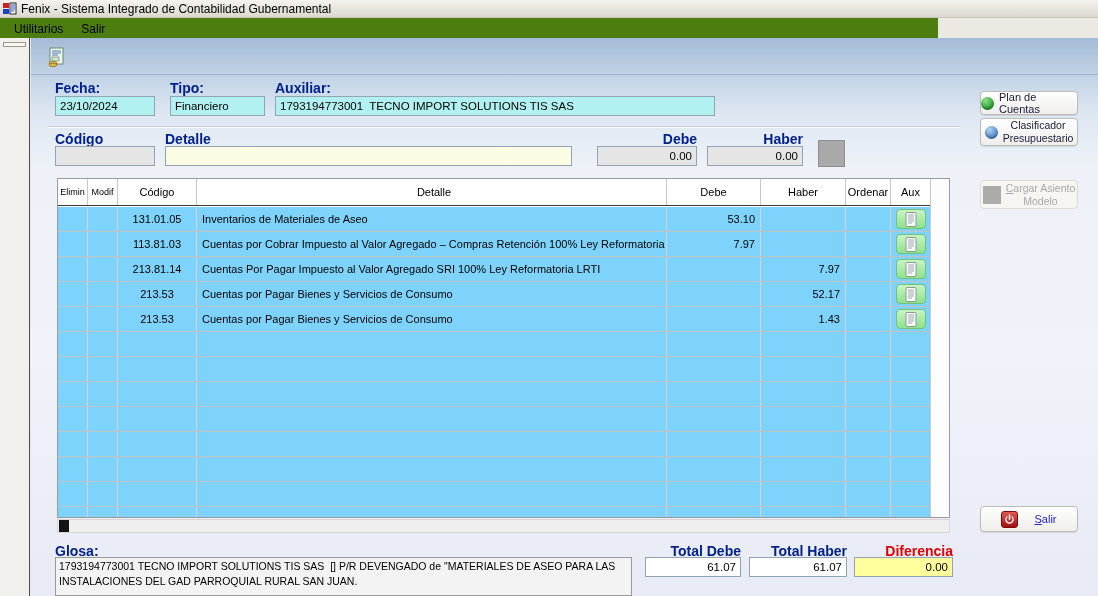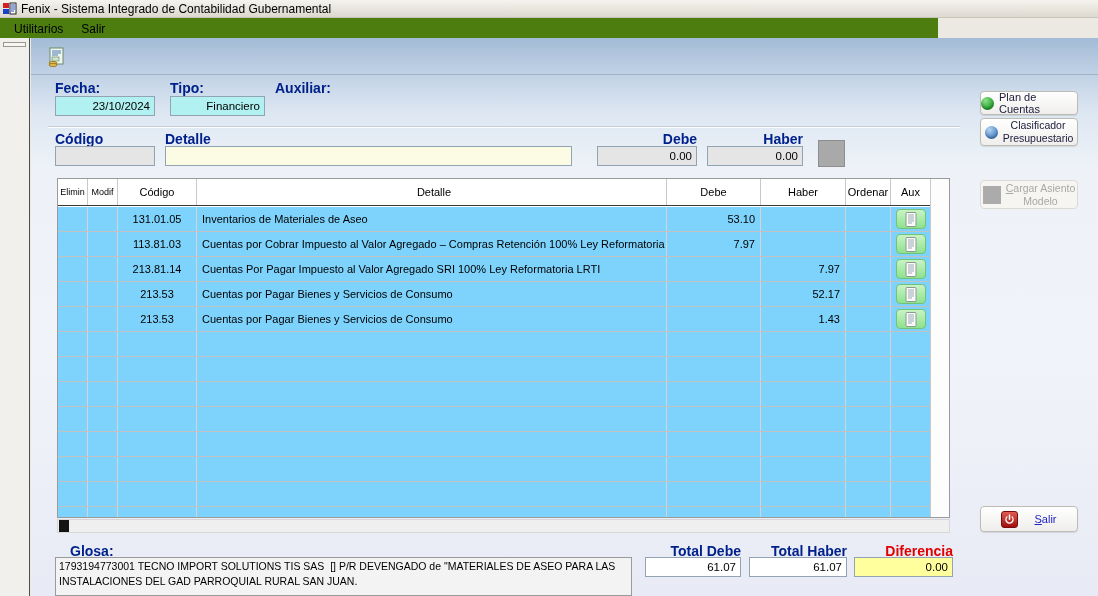--- a/index.html
+++ b/index.html
@@ -25,21 +25,21 @@
   .toolbar { position:absolute; left:0; top:0; width:100%; height:37px;
     border-bottom:1px solid #9fb2c7; }
   .toolbar-btn { position:absolute; left:13px; top:6px; width:26px; height:26px;
     display:flex; align-items:center; justify-content:center; border-radius:2px; cursor:pointer; }
 
   
   .lbl { position:absolute; font-size:14px; font-weight:bold; color:#00218b; }
   .lbl-red { color:#e00000; }
   .fld { position:absolute; height:20px; border:1px solid #92a3b4; font-size:11.5px;
     color:#000; padding:0 4px; font-family:"Liberation Sans", sans-serif; }
-  .fld.cyan { background:#b2f1f1;text-align:right; }
+  .fld.cyan { background:#b2f1f1; }
   .fld.gray { background:#e5e5e5; }
   .fld.lightyellow { background:#fcfbe4; }
   .fld.white { background:#fff;padding-left:48px; }
   .fld.yellow { background:#ffff9e; }
   .fld.amount { text-align:right; }
   .sep { position:absolute; left:17px; width:912px; height:2px;
     border-top:1px solid #c6cdd8; border-bottom:1px solid #fbfcfe; }
   .gray-square { position:absolute; width:27px; height:27px; background:#a9a9a9;
     border:1px solid #8e8e8e; cursor:pointer; }
 
@@ -128,20 +128,21 @@
         <ellipse cx="7" cy="19" rx="4" ry="1.6" fill="#e2b84a" stroke="#8a6a10" stroke-width="0.7"></ellipse>
       </svg>
     </div>
   </div>
 
   <div class="lbl" style="left:24px; top:42px;">Fecha:</div>
   <input class="fld cyan" style="left: 24px; top: 58px; width: 100px;" readonly="" value="23/10/2024">
   <div class="lbl" style="left:139px; top:42px;">Tipo:</div>
   <input class="fld cyan" style="left: 139px; top: 58px; width: 95px;" readonly="" value="Financiero">
   <div class="lbl" style="left:244px; top:42px;">Auxiliar:</div>
+  <input class="fld cyan" style="left: 244px; top: 58px; width: 440px;" readonly="" value="1793194773001  TECNO IMPORT SOLUTIONS TIS SAS">
 
   <div class="sep" style="top:88px;"></div>
 
   <div class="lbl" style="left:24px; top:93px;">Código</div>
   <input class="fld gray" style="left: 24px; top: 108px; width: 100px;" value="">
   <div class="lbl" style="left:134px; top:93px;">Detalle</div>
   <input class="fld lightyellow" style="left: 134px; top: 108px; width: 407px;" value="">
   <div class="lbl" style="left:566px; top:93px; width:100px; text-align:right;">Debe</div>
   <input class="fld gray amount" style="left: 566px; top: 108px; width: 100px;" value="0.00">
   <div class="lbl" style="left:676px; top:93px; width:96px; text-align:right;">Haber</div>
@@ -326,21 +327,21 @@
           <div class="td c-aux"></div>
         </div>
       </div>
     <div class="vstrip"></div>
   </div>
 
   <div class="hscroll">
     <div class="hthumb"></div>
   </div>
 
-  <div class="lbl" style="left:39px; top:505px;">Glosa:</div>
+  <div class="lbl" style="left:24px; top:505px;">Glosa:</div>
   <textarea class="glosa-box" readonly="" style="">1793194773001 TECNO IMPORT SOLUTIONS TIS SAS  [] P/R DEVENGADO de "MATERIALES DE ASEO PARA LAS INSTALACIONES DEL GAD PARROQUIAL RURAL SAN JUAN.</textarea>
   <div class="lbl" style="left:614px; top:505px; width:96px; text-align:right;">Total Debe</div>
   <input class="fld white amount" style="left: 614px; top: 519px; width: 96px;" readonly="" value="61.07">
   <div class="lbl" style="left:718px; top:505px; width:98px; text-align:right;">Total Haber</div>
   <input class="fld white amount" style="left: 718px; top: 519px; width: 98px;" readonly="" value="61.07">
   <div class="lbl lbl-red" style="left:823px; top:505px; width:99px; text-align:right;">Diferencia</div>
   <input class="fld yellow amount" style="left: 823px; top: 519px; width: 99px;" readonly="" value="0.00">
 
   <div class="side-btn" style="top:53px; height:24px;">
     <span class="orb green"></span>

